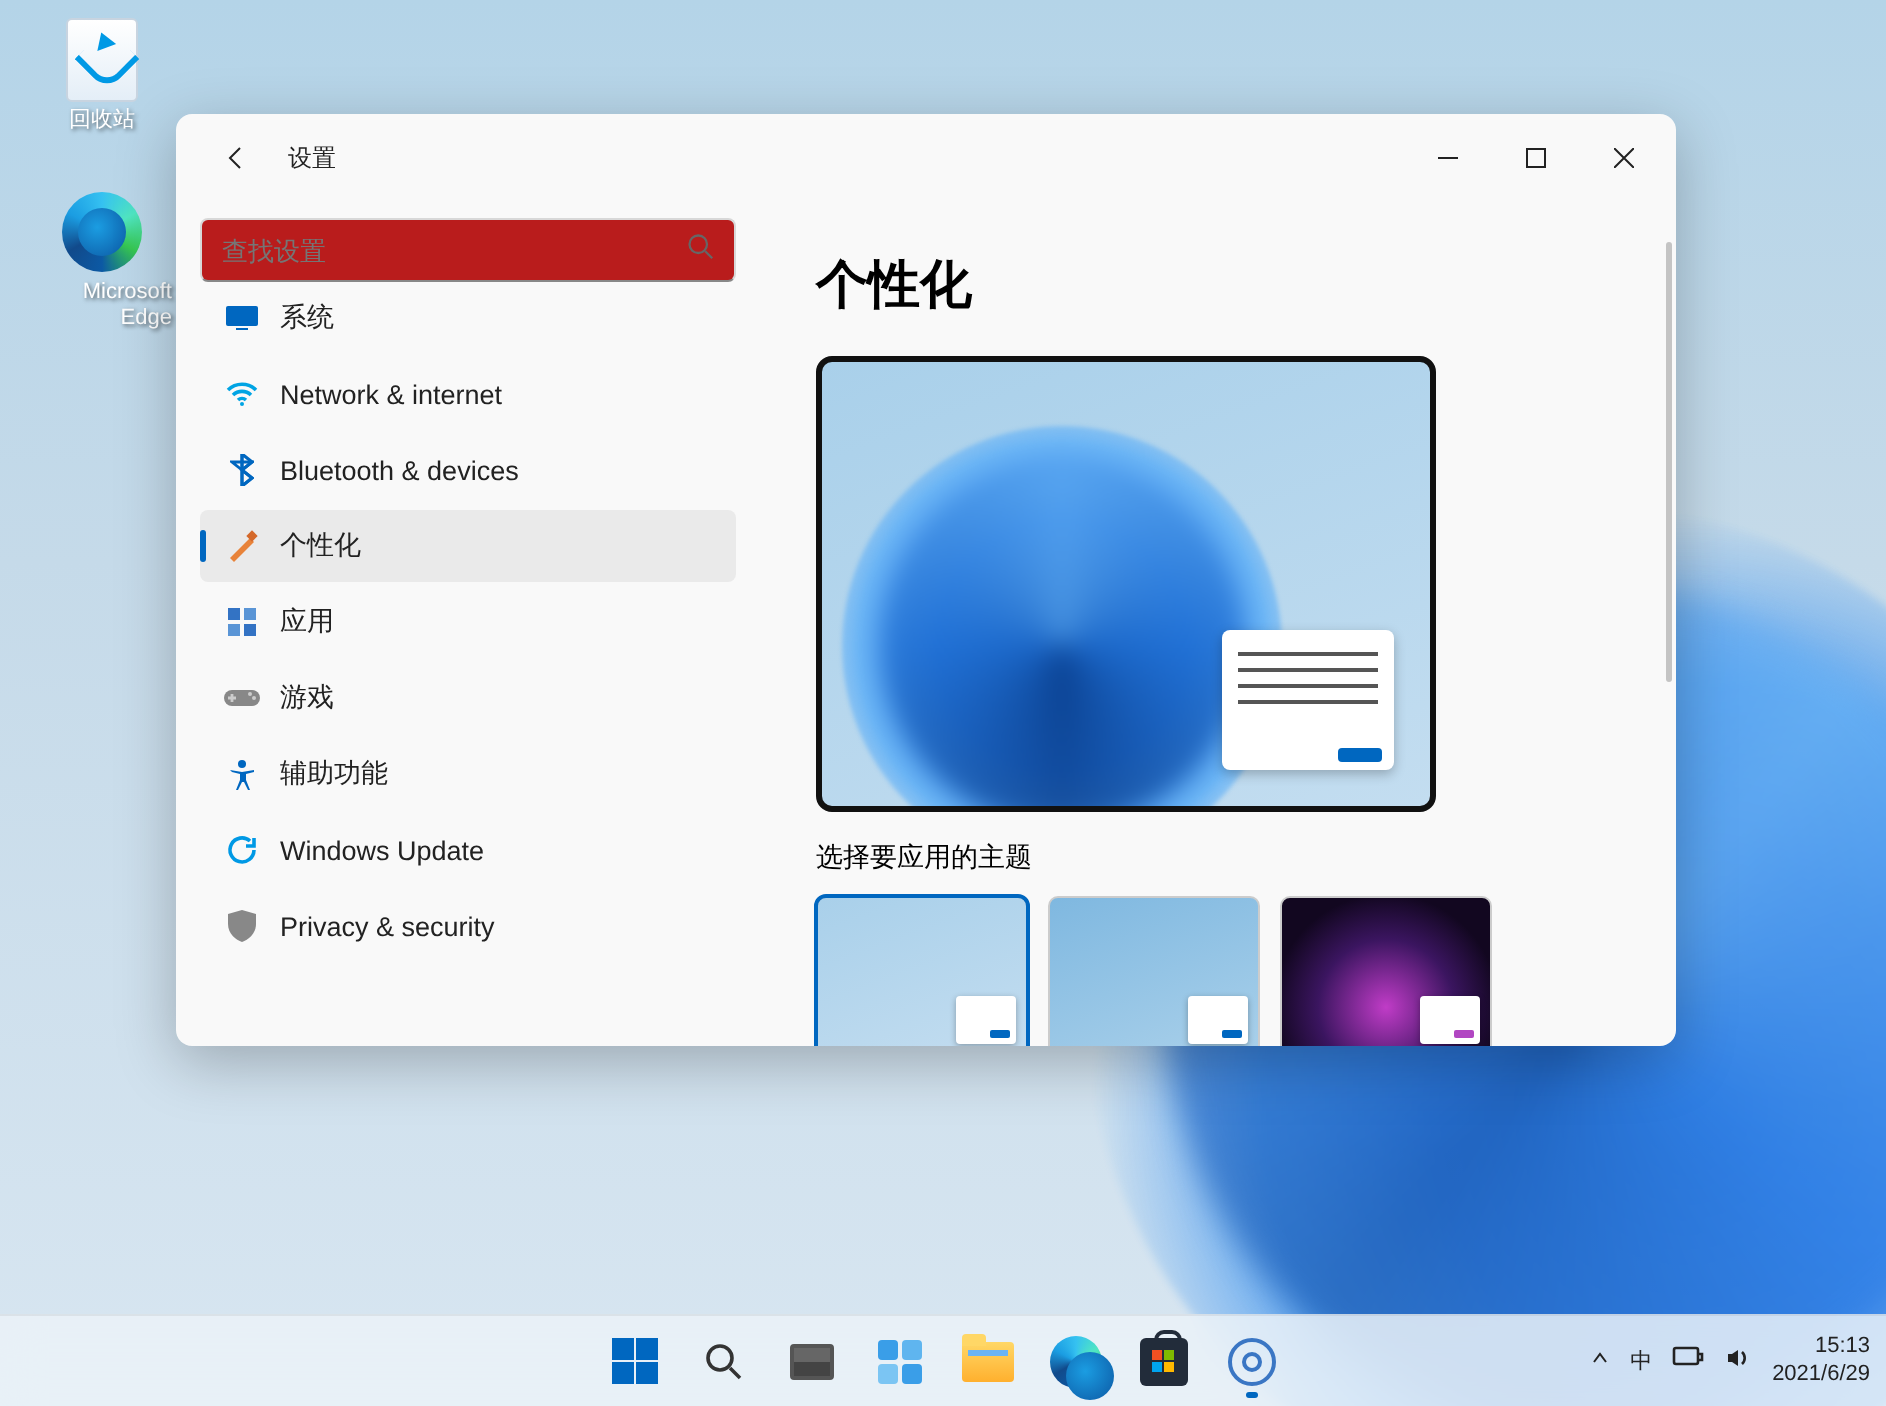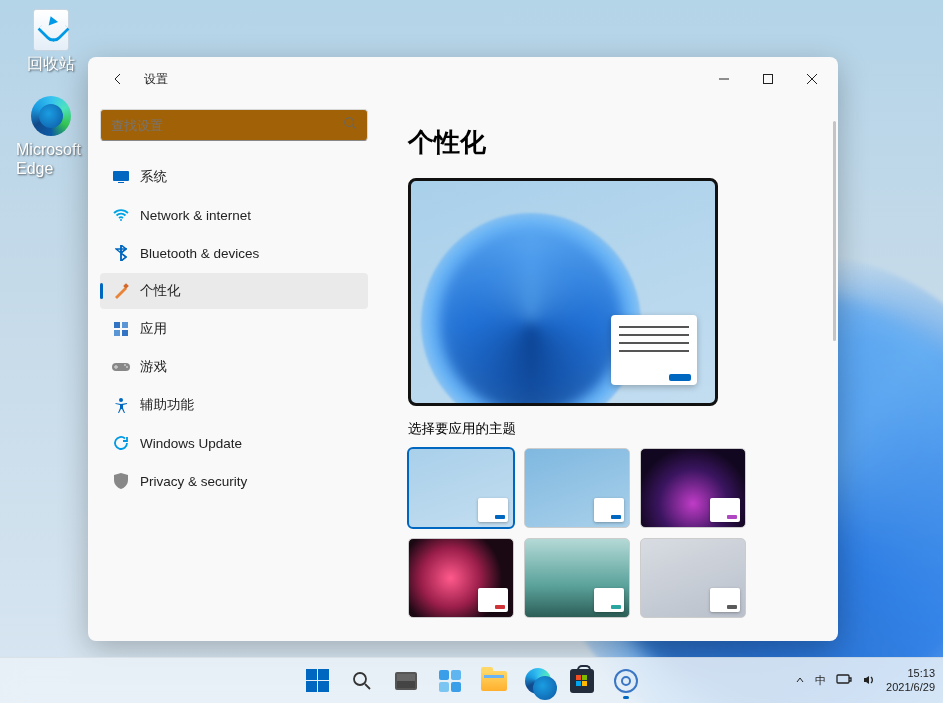--- a/index.html
+++ b/index.html
@@ -6,48 +6,48 @@
 body { width: 943px; height: 703px; overflow: hidden; position: relative; background: linear-gradient(180deg, #b4d4e8 0%, #c5dae9 40%, #d8e6f1 100%); }
 
 
 .bloom { position: absolute; right: -100px; bottom: -50px; width: 500px; height: 500px; }
 .bloom::before { content: ""; position: absolute; inset: 0; background: radial-gradient(circle at 60% 60%, #1a6dd9 0%, #2b7ee8 30%, #4a9bf0 50%, transparent 70%); border-radius: 50%; filter: blur(2px); opacity: 0.85; }
 .bloom::after { content: ""; position: absolute; inset: 40px; background: conic-gradient(from 200deg, #0d4da8, #2b7ee8, #6ab4f5, #2b7ee8, #0d4da8); border-radius: 50%; filter: blur(8px); opacity: 0.6; transform: rotate(20deg); }
 
 
 .desktop-icon { position: absolute; width: 70px; display: flex; flex-direction: column; align-items: center; gap: 4px; cursor: pointer; }
 .desktop-icon .ico { width: 40px; height: 40px; display: flex; align-items: center; justify-content: center; }
-.desktop-icon .label { color: #fff; font-size: 16px; text-align: left; text-shadow: 1px 1px 2px rgba(0,0,0,.6); line-height: 1.2; }
+.desktop-icon .label { color: #fff; font-size: 11px; text-align: right; text-shadow: 1px 1px 2px rgba(0,0,0,.6); line-height: 1.2; }
 
 .recycle-bin { background: linear-gradient(#fff, #e4eef7); border-radius: 3px; width: 36px; height: 42px; position: relative; border: 1px solid #c8d4e0; }
 .recycle-bin::before { content: ""; position: absolute; top: 8px; left: 8px; width: 20px; height: 20px; border: 3px solid #0099e5; border-top: none; border-left: none; border-radius: 0 0 10px 0; transform: rotate(45deg); }
 .recycle-bin::after { content: ""; position: absolute; top: 6px; left: 13px; width: 0; height: 0; border-left: 5px solid transparent; border-right: 5px solid transparent; border-bottom: 8px solid #0099e5; transform: rotate(-20deg); }
 
 .edge-ico { width: 40px; height: 40px; border-radius: 50%; background: conic-gradient(from 180deg, #0c59a4, #114a8b, #1b9de2, #35c1f1, #50e6c2, #36c752, #0c59a4); position: relative; }
 .edge-ico::after { content: ""; position: absolute; top: 8px; left: 8px; width: 24px; height: 24px; border-radius: 50%; background: radial-gradient(circle at 40% 40%, #1b9de2, #0c59a4); }
 
 
-.window { position: absolute; left: 88px; top: 57px; width: 750px; height: 584px; background: #f9f9f9; border-radius: 8px; box-shadow: 0 8px 30px rgba(0,0,0,.25); display: flex; flex-direction: column; overflow: hidden; }
+.window { position: absolute; left: 88px; top: 57px; width: 750px; height: 466px; background: #f9f9f9; border-radius: 8px; box-shadow: 0 8px 30px rgba(0,0,0,.25); display: flex; flex-direction: column; overflow: hidden; }
 .titlebar { height: 44px; display: flex; align-items: center; padding: 0 4px 0 16px; }
 .titlebar .back { width: 28px; height: 28px; display: flex; align-items: center; justify-content: center; cursor: pointer; border-radius: 4px; }
 .titlebar .title { margin-left: 12px; font-size: 12px; color: #222; }
 .titlebar .spacer { flex: 1; }
 .titlebar .ctrl { width: 44px; height: 30px; display: flex; align-items: center; justify-content: center; cursor: pointer; }
 .titlebar svg { stroke: #222; stroke-width: 1; fill: none; }
 
 .win-body { flex: 1; display: flex; overflow: hidden; }
 
 
 .sidebar { width: 290px; padding: 8px 10px 0 12px; display: flex; flex-direction: column; overflow-y: auto; }
 .account { display: flex; align-items: center; gap: 14px; padding: 6px 6px 18px; }
 .avatar { width: 54px; height: 54px; border-radius: 50%; background: #ececec; display: flex; align-items: center; justify-content: center; }
 .avatar svg { stroke: #555; fill: none; stroke-width: 2; }
 .account-name { font-size: 13px; color: #222; }
 
-.searchbox { display: flex; align-items: center; background: #a16207; border: 1px solid #d8d8d8; border-bottom: 1.5px solid #888; border-radius: 4px; height: 32px; padding: 0 10px; margin-bottom: 18px; }
+.searchbox { display: flex; align-items: center; background: #b91c1c; border: 1px solid #d8d8d8; border-bottom: 1.5px solid #888; border-radius: 4px; height: 32px; padding: 0 10px; }
 .searchbox input { flex: 1; border: none; outline: none; font-size: 13px; background: transparent; }
 .searchbox .sicon { color: #666; }
 
 .nav { display: flex; flex-direction: column; gap: 2px; }
 .nav-item { display: flex; align-items: center; gap: 10px; height: 36px; padding: 0 12px; border-radius: 4px; cursor: pointer; font-size: 13.5px; color: #222; position: relative; }
 .nav-item.selected { background: #eaeaea; }
 .nav-item.selected::before { content: ""; position: absolute; left: 0; top: 10px; bottom: 10px; width: 3px; background: #0067c0; border-radius: 2px; }
 .nav-item .nicon { width: 18px; height: 18px; display: flex; align-items: center; justify-content: center; }
 
 

